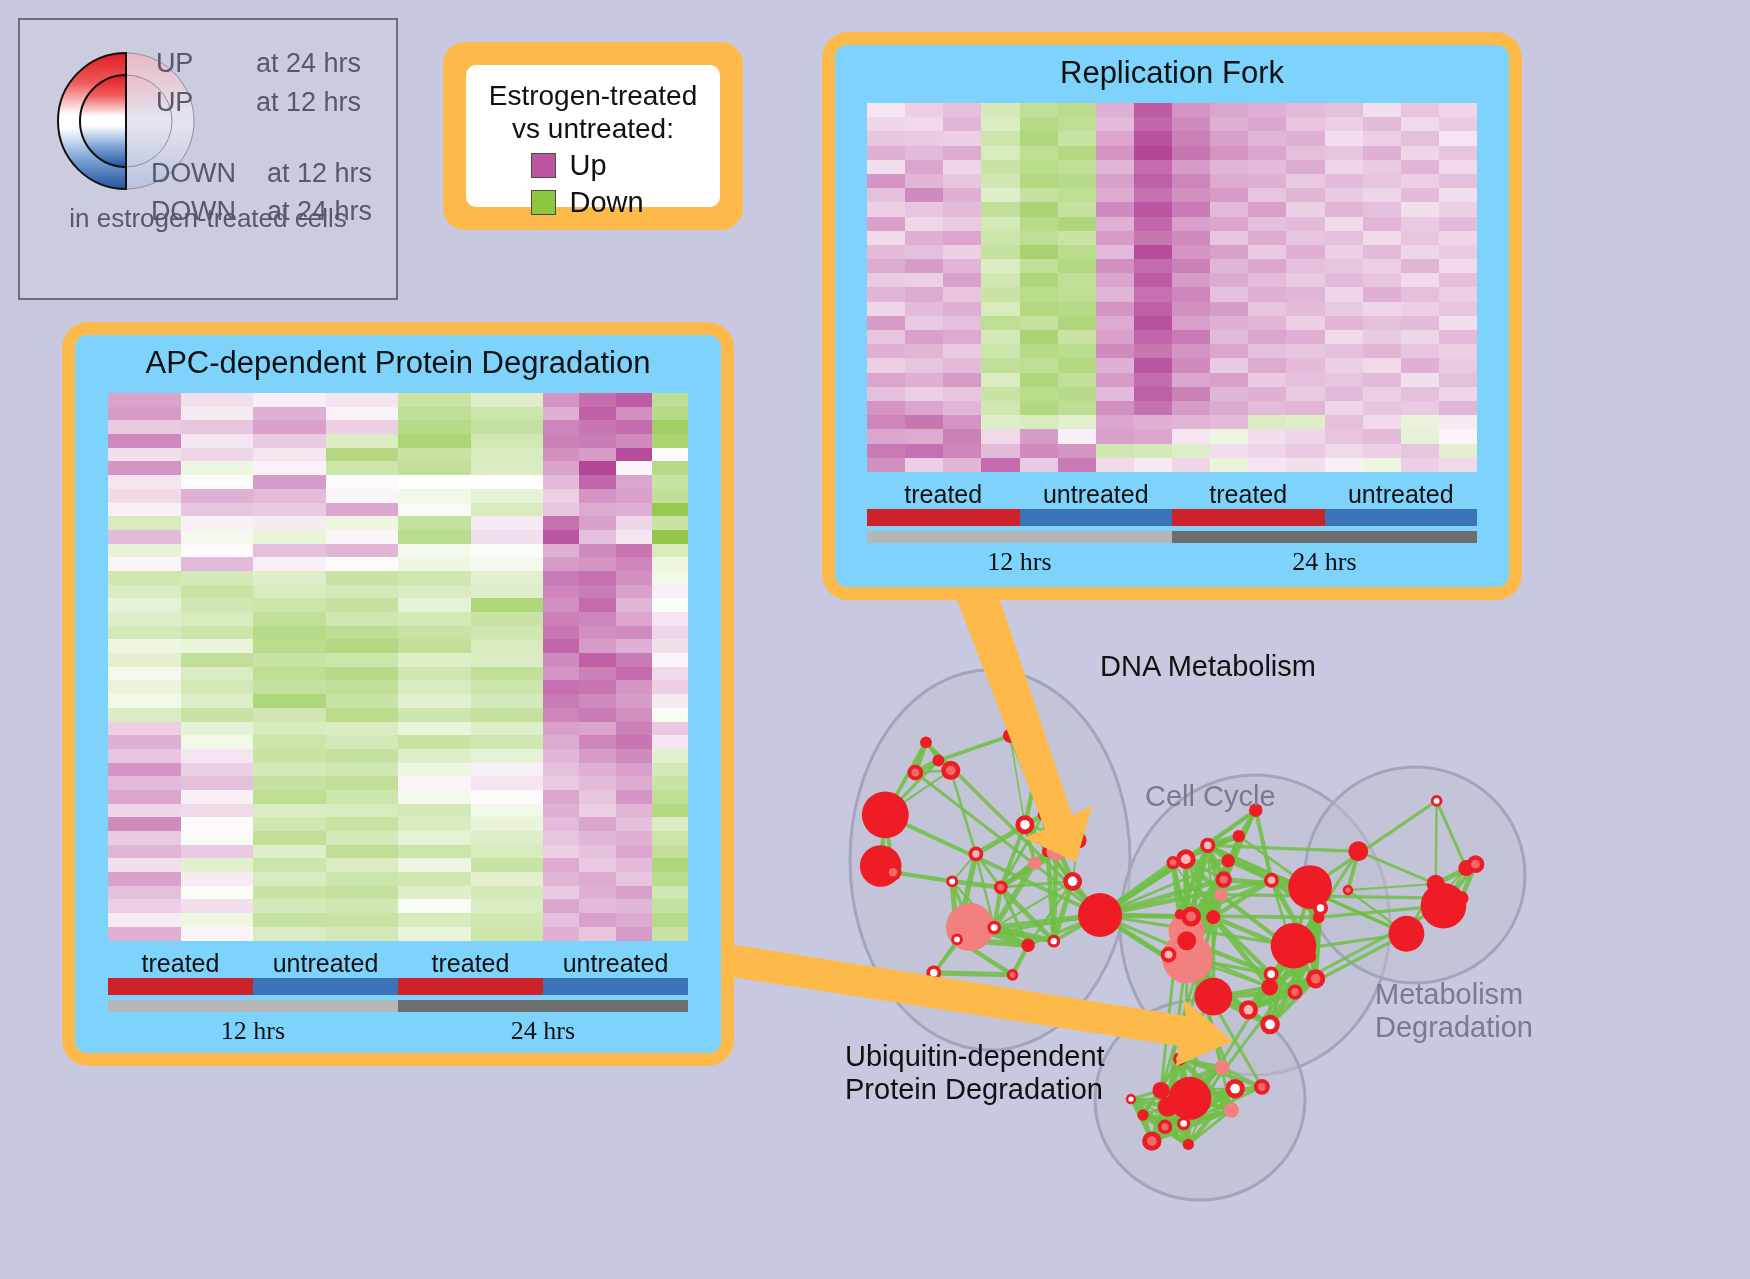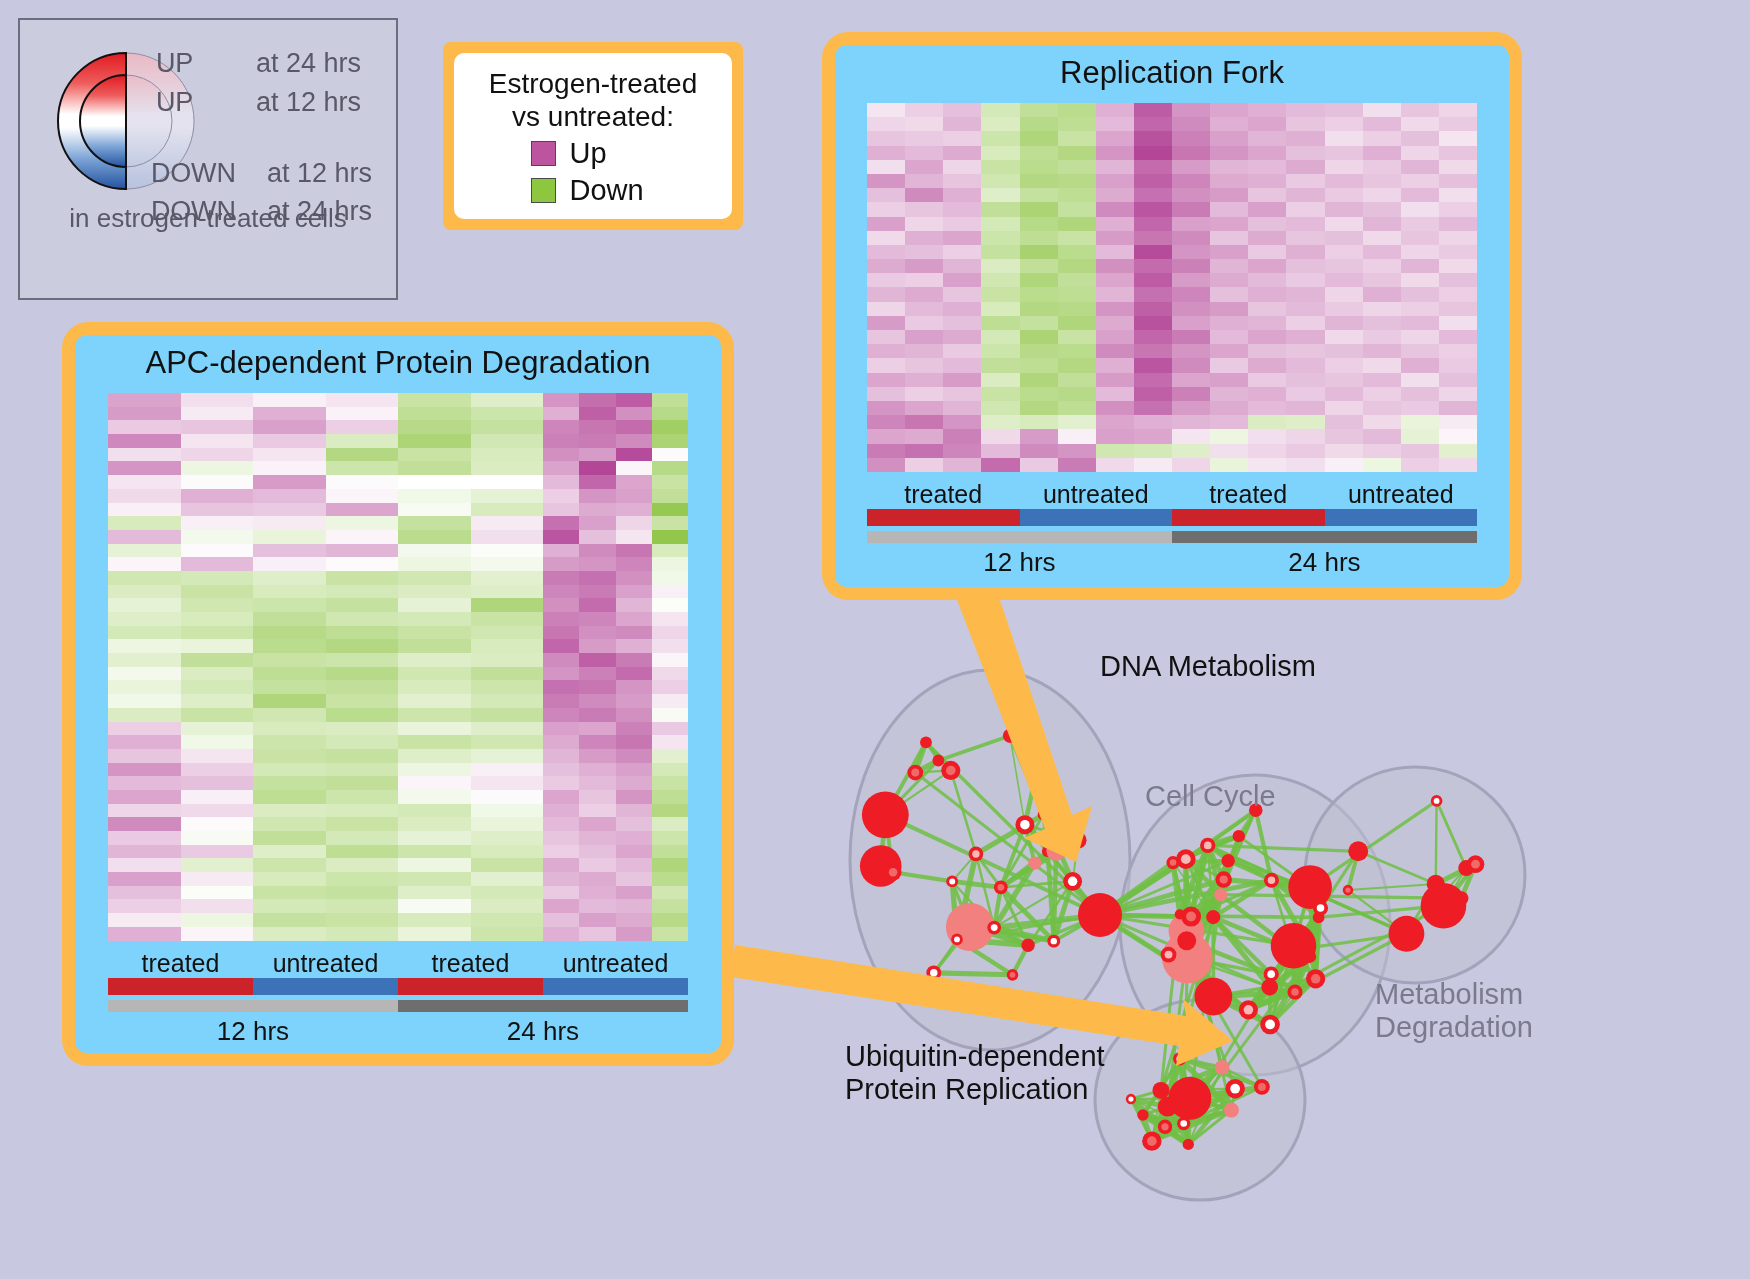--- a/index.html
+++ b/index.html
@@ -28,22 +28,22 @@
     position:absolute;color:#585868;font-size:27px;white-space:nowrap;
   }
   #wheel-caption{
     position:absolute;left:0;right:0;top:182px;text-align:center;
     color:#585868;font-size:26px;line-height:1.25;
   }
 
   
   #estrogen-card{
     left:443px;top:42px;width:300px;height:188px;
-    background:#fdb94a;border-radius:8px;
-    box-sizing:border-box;padding:11px;
+    background:#fdb94a;border-radius:22px;
+    box-sizing:border-box;padding:23px;
   }
   #estrogen-card .inner{
     width:100%;height:100%;background:#fff;border-radius:10px;
     box-sizing:border-box;padding:14px 16px 10px 16px;
   }
   #estrogen-card .hdr{
     font-size:28px;color:#111;text-align:center;line-height:1.18;
   }
   .legend-row{display:flex;align-items:center;justify-content:center;gap:14px;margin-top:4px;}
   .legend-row .sw{width:25px;height:25px;border:1.5px solid #4a4a4a;box-sizing:border-box;}
@@ -55,21 +55,21 @@
       box-sizing:border-box;display:flex;flex-direction:column;align-items:center;}
   .hm-title{font-size:31px;color:#111;margin:10px 0 12px 0;text-align:center;}
   .hm-grid{display:grid;}
   .hm-cell{width:100%;height:100%;}
 
   
   .grp-labels{display:grid;grid-template-columns:repeat(4,1fr);width:100%;}
   .grp-labels div{text-align:center;font-size:25px;color:#111;}
   .bar4{display:grid;grid-template-columns:repeat(4,1fr);width:100%;height:17px;}
   .bar2{display:grid;grid-template-columns:repeat(2,1fr);width:100%;height:12px;margin-top:5px;}
-  .hrs{display:grid;grid-template-columns:repeat(2,1fr);width:100%;}
+  .hrs{display:grid;grid-template-columns:repeat(2,1fr);width:100%;font-family:Liberation Serif, serif;}
   .hrs div{text-align:center;font-size:26px;color:#111;padding-top:4px;}
 
   #apc-card{left:62px;top:322px;width:672px;height:744px;}
   #rep-card{left:822px;top:32px;width:700px;height:568px;}
 
   
   #network{left:800px;top:600px;width:950px;height:679px;}
   .cluster-label{position:absolute;font-size:29px;white-space:nowrap;line-height:1.15;}
 
   
@@ -1724,21 +1724,21 @@
 
   <span class="cluster-label" style="left:345px;top:180px;color:#7a7a8c;">Cell Cycle</span>
 
   <div class="cluster-label" style="left:575px;top:378px;color:#7a7a8c;text-align:left;">
     <div>Metabolism</div>
     <div>Degradation</div>
   </div>
 
   <div class="cluster-label" style="left:45px;top:440px;color:#111;text-align:left;">
     <div>Ubiquitin-dependent</div>
-    <div>Protein Replication</div>
+    <div>Protein Degradation</div>
   </div>
 </div>
 
 <svg class="overlay">
 
   <g>
     <polygon points="957,600 1000,600 1072,815 1092,806 1076,862 1024,838 1045,829" fill="#fdb94a"></polygon>
   </g>
 
   <g>

